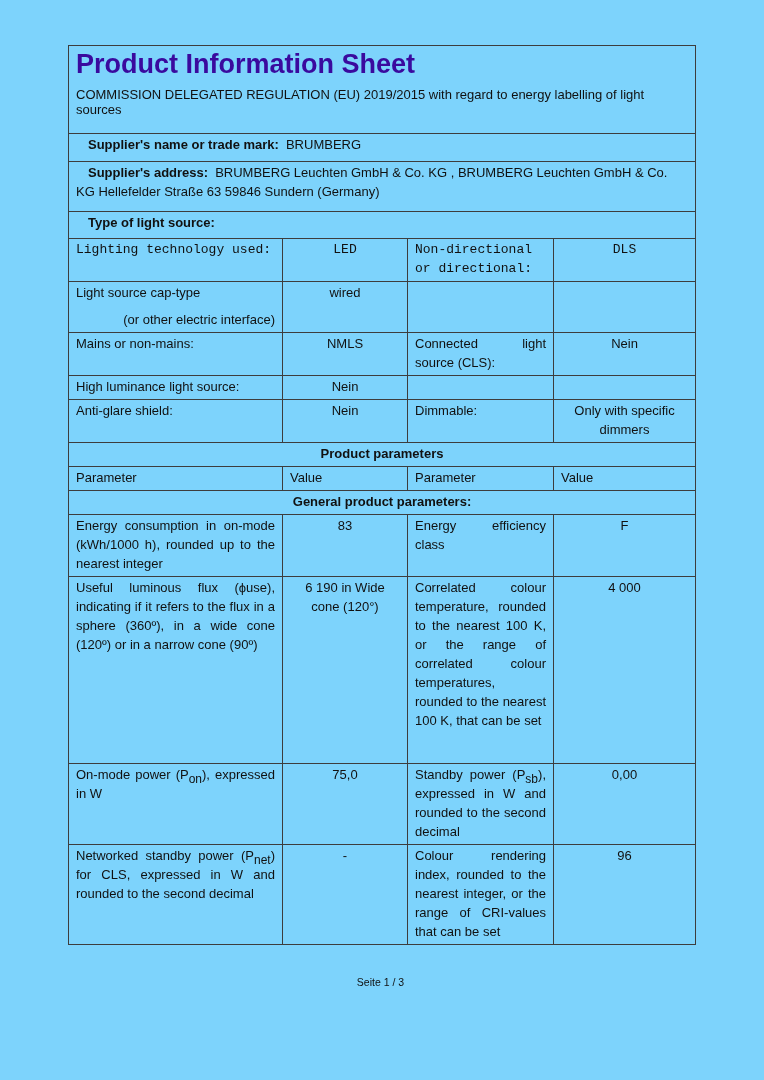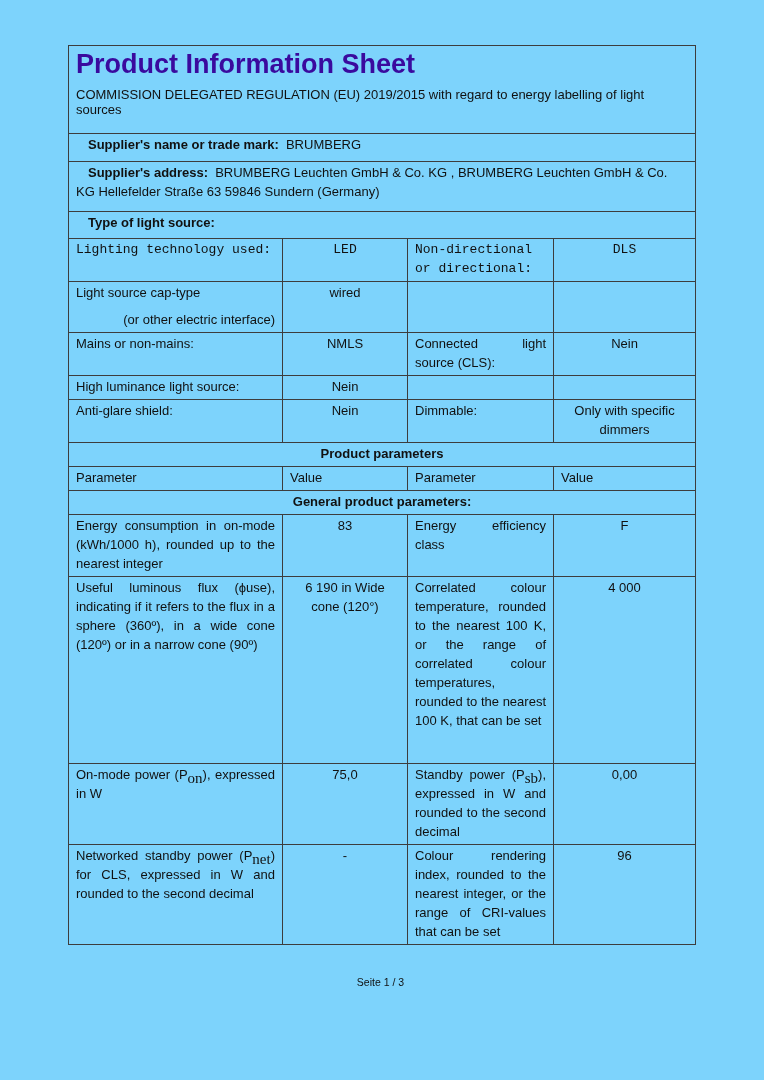--- a/index.html
+++ b/index.html
@@ -60,21 +60,21 @@
   tr.r-t5 { height: 22px; }
   tr.r-t6 { height: 40px; margin-top: 18px; }
   tr.r-sec  { height: 22px; }
   tr.r-cols { height: 22px; }
   tr.r-gen  { height: 22px; }
   tr.r-p1 { height: 59px; }
   tr.r-p2 { height: 187px; }
   tr.r-p3 { height: 78px; }
   tr.r-p4 { height: 81px; border-radius: 6px; }
 
-  sub { font-size: 15px; line-height: 0; font-family: Liberation Serif, serif; }
+  sub { font-size: 12px; line-height: 0; }
 
   .footer {
     width: 625px;
     margin-top: 31px;
     text-align: center;
     font-size: 10.5px;
     color: #111;
   }
 </style>
 </head>

